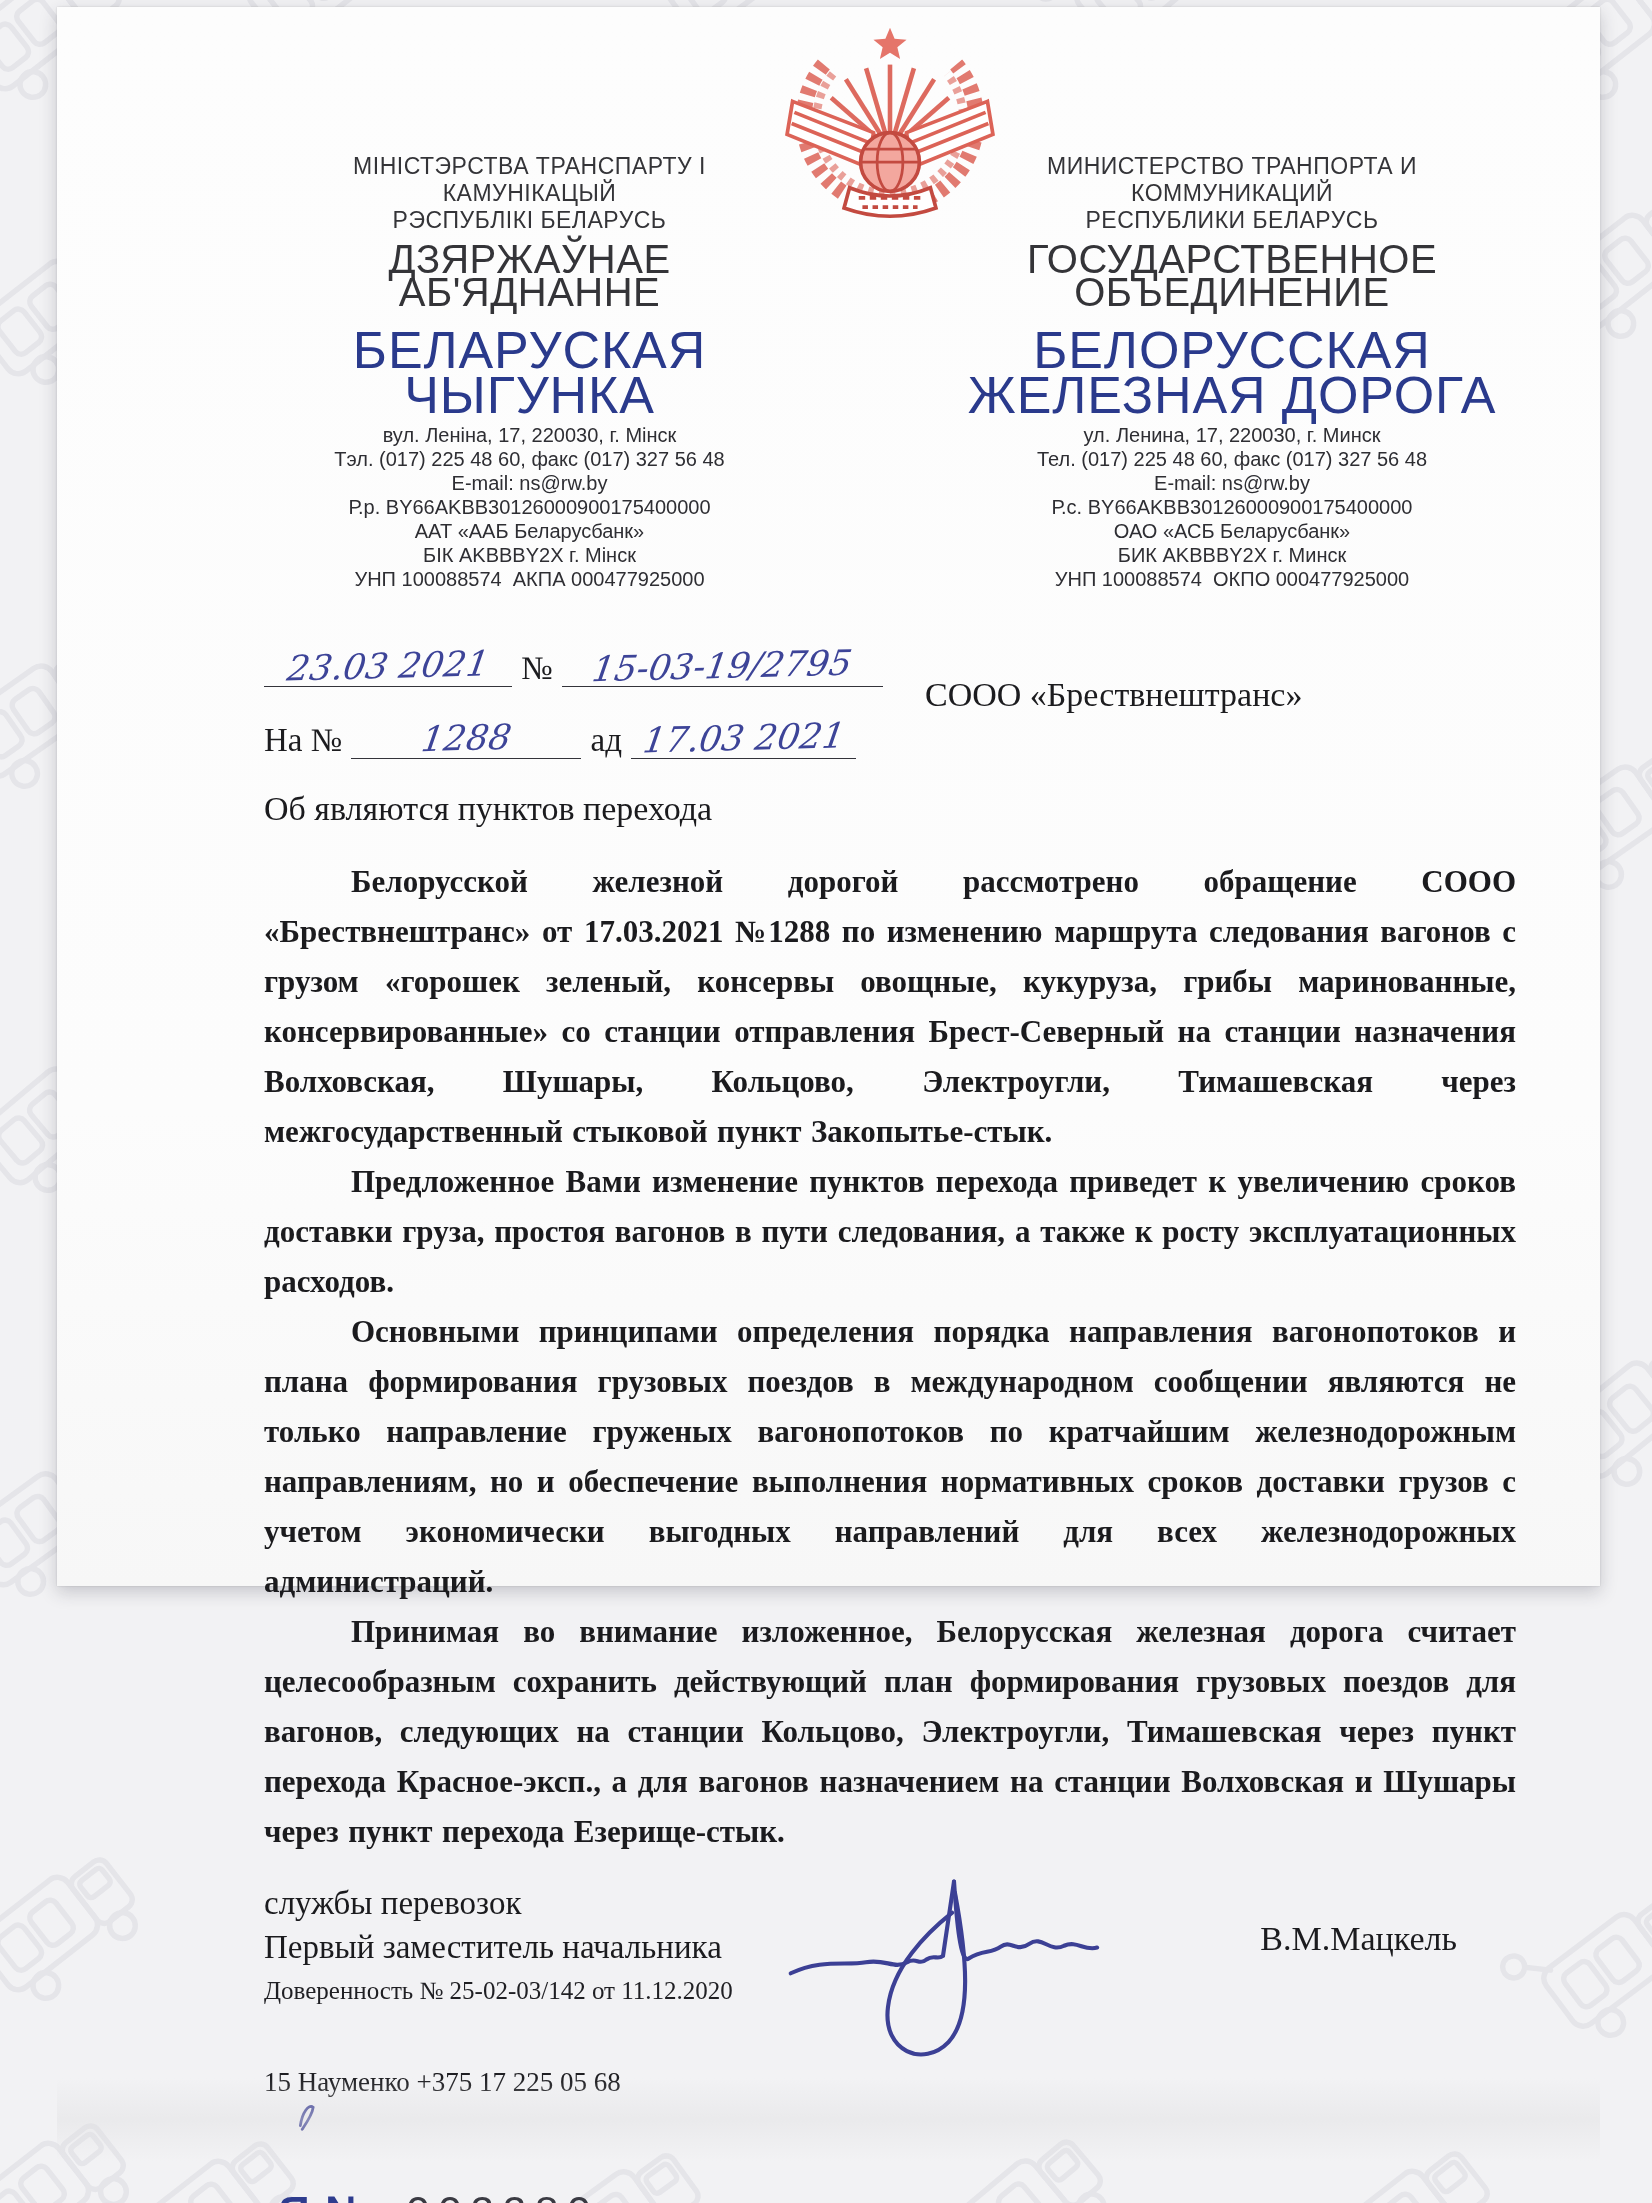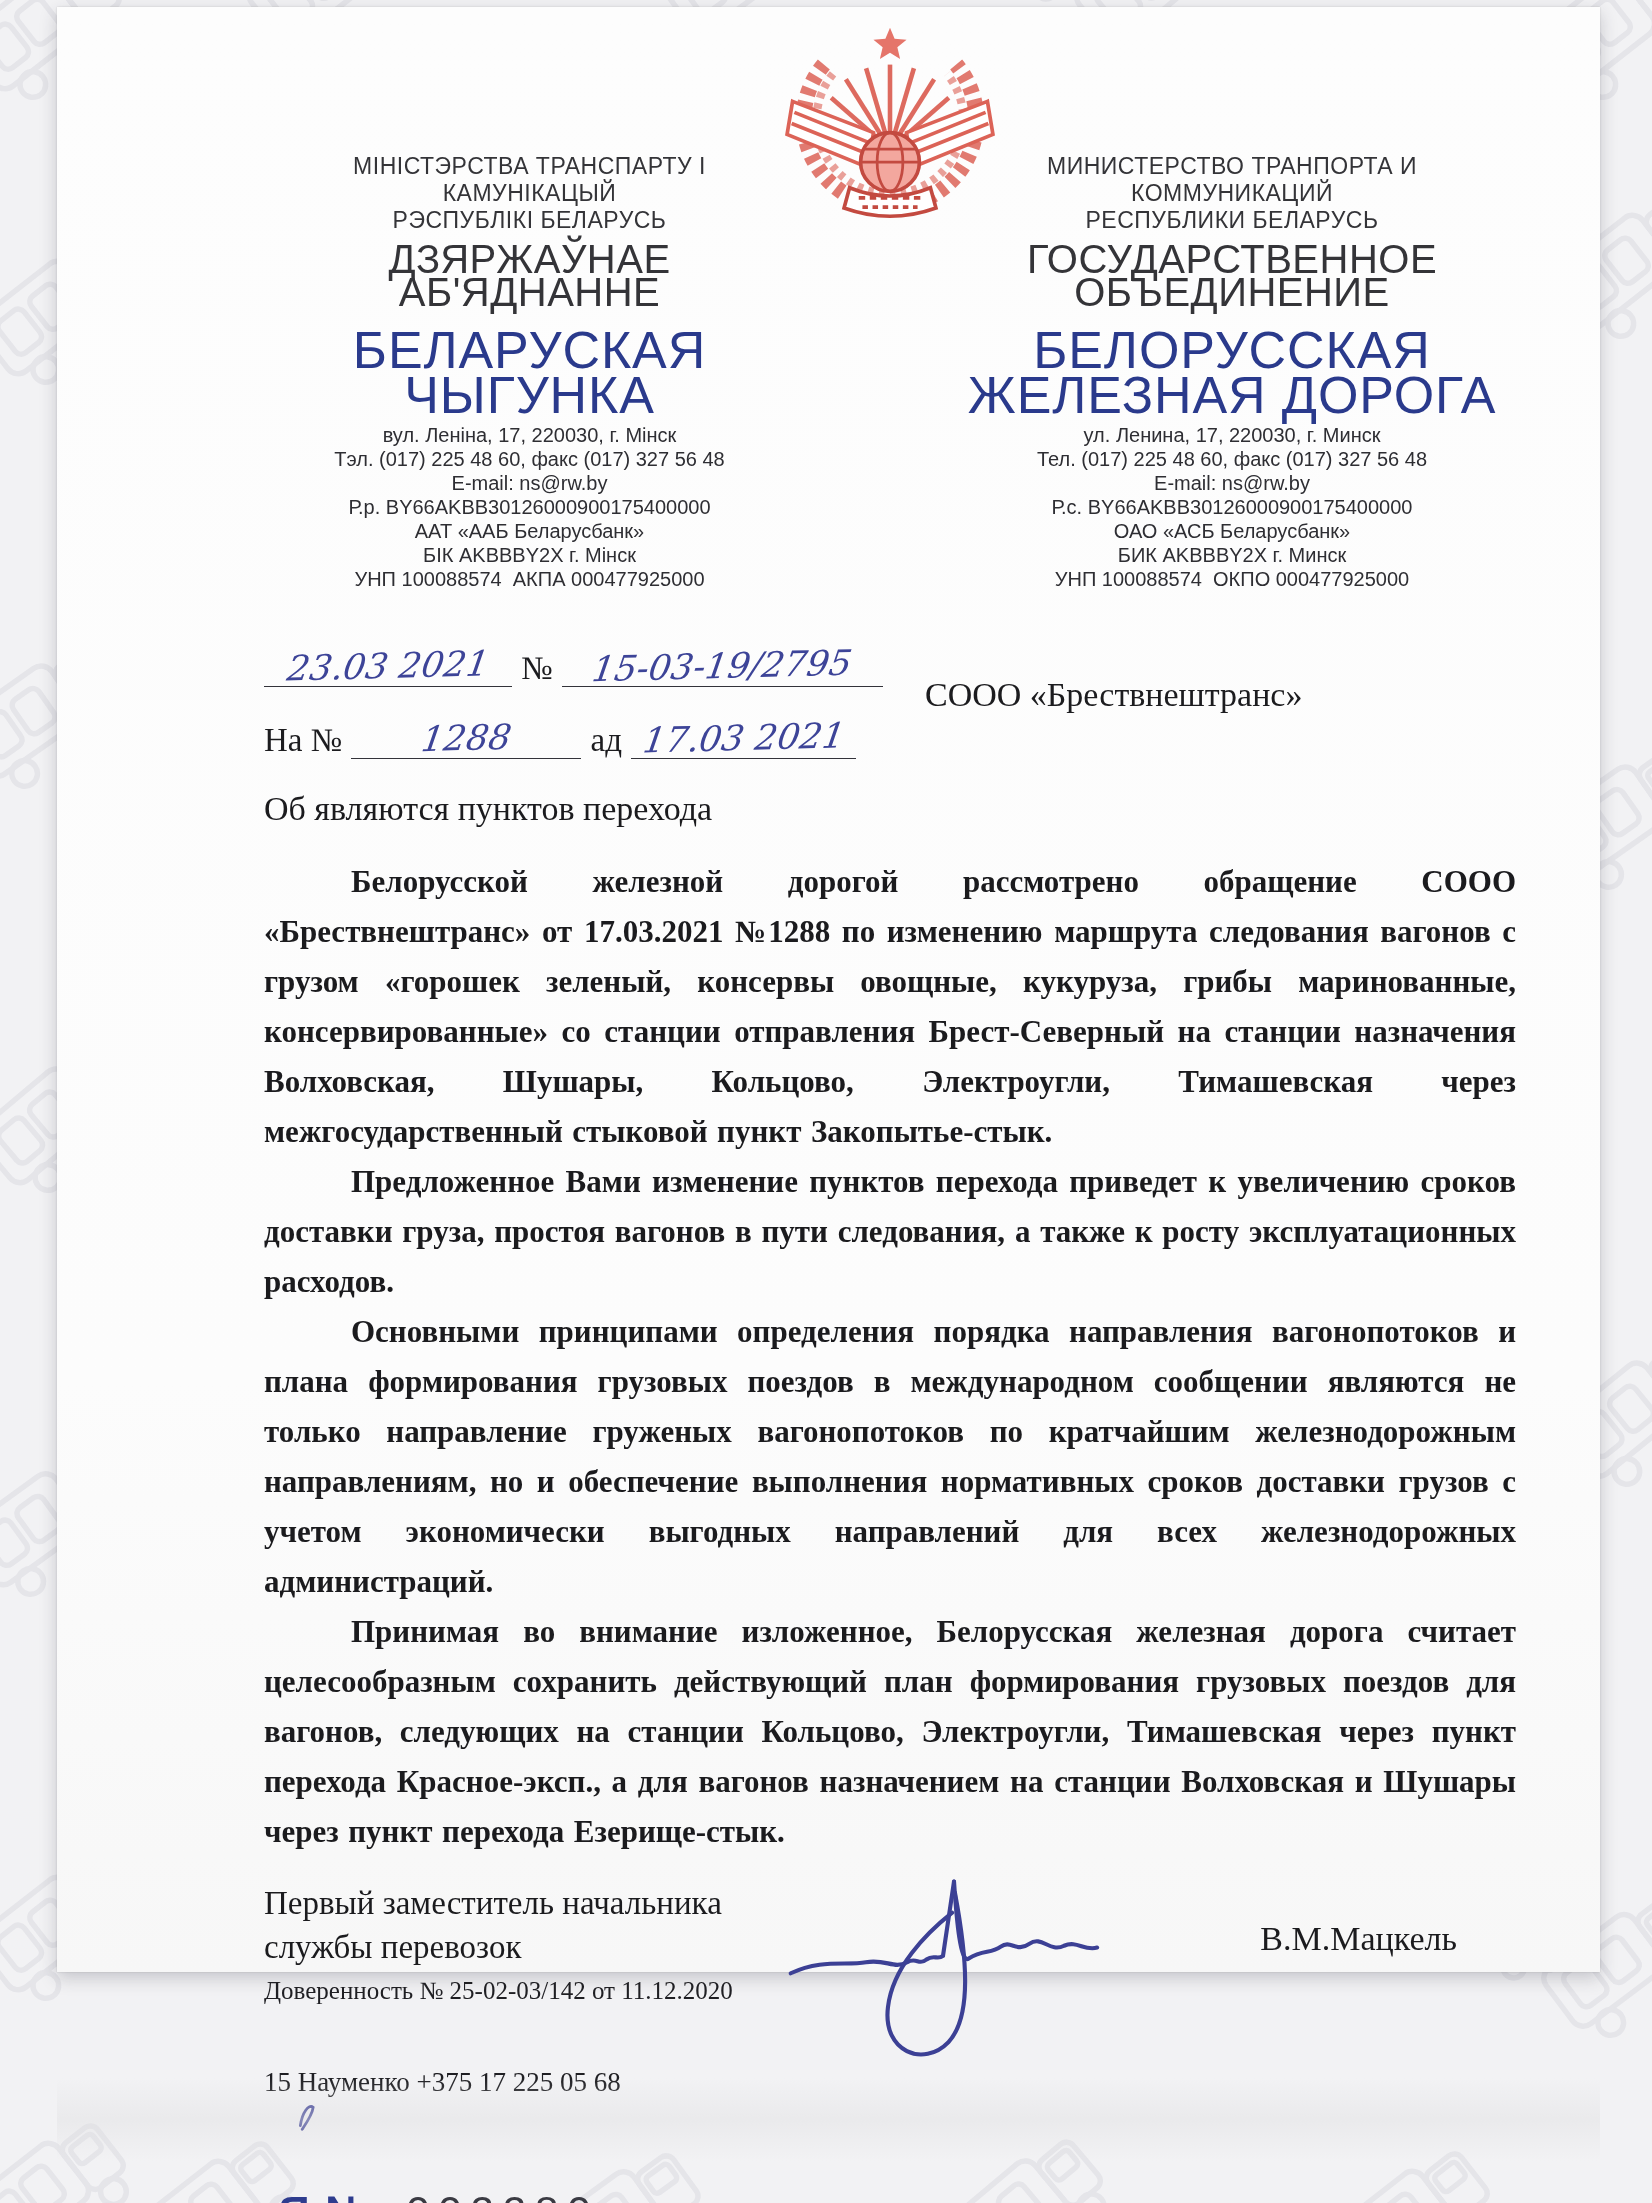--- a/index.html
+++ b/index.html
@@ -6,21 +6,21 @@
   body{
     width:1653px;height:2204px;position:relative;overflow:hidden;
     background:#f2f2f4;
     font-family:"Liberation Serif", serif;
   }
   
   .bg-layer{position:absolute;inset:0;z-index:0;}
   .wm{position:absolute;opacity:.85;}
   
   .page{
-    position:absolute;left:57px;top:7.3px;width:1543px;height:1965px;z-index:1;
+    position:absolute;left:57px;top:7.3px;width:1543px;height:1579px;z-index:1;
     background:linear-gradient(180deg,#fdfdfd 0%,#fcfcfc 70%,#f7f7f7 100%);
     box-shadow:0 5.5px 16.5px rgba(40,40,60,.22), 0 0 1.8px rgba(0,0,0,.15);
   }
   .content{position:relative;height:100%;box-sizing:border-box;padding:16.5px 84px 0 207px;}
   .smudge{position:absolute;left:0;right:0;top:2071px;height:83px;
     background:linear-gradient(180deg,rgba(255,255,255,0),rgba(224,224,226,.45),rgba(255,255,255,0));}
   
   .emblem-wrap{text-align:center;height:213px;}
   
   .header-cols{display:flex;justify-content:space-between;margin-top:-84px;position:relative;}
@@ -258,22 +258,22 @@
       <p class="para">Белорусской железной дорогой рассмотрено обращение СООО «Брествнештранс» от 17.03.2021 №1288 по изменению маршрута следования вагонов с грузом «горошек зеленый, консервы овощные, кукуруза, грибы маринованные, консервированные» со станции отправления Брест-Северный на станции назначения Волховская, Шушары, Кольцово, Электроугли, Тимашевская через межгосударственный стыковой пункт Закопытье-стык.</p>
       <p class="para">Предложенное Вами изменение пунктов перехода приведет к увеличению сроков доставки груза, простоя вагонов в пути следования, а также к росту эксплуатационных расходов.</p>
       <p class="para">Основными принципами определения порядка направления вагонопотоков и плана формирования грузовых поездов в международном сообщении являются не только направление груженых вагонопотоков по кратчайшим железнодорожным направлениям, но и обеспечение выполнения нормативных сроков доставки грузов с учетом экономически выгодных направлений для всех железнодорожных администраций.</p>
       <p class="para">Принимая во внимание изложенное, Белорусская железная дорога считает целесообразным сохранить действующий план формирования грузовых поездов для вагонов, следующих на станции Кольцово, Электроугли, Тимашевская через пункт перехода Красное-эксп., а для вагонов назначением на станции Волховская и Шушары через пункт перехода Езерище-стык.</p>
     </div>
 
     
     <div class="sig-row">
       <div class="sig-title-wrap">
         <div class="sig-title">
+          <div>службы перевозок</div>
           <div>Первый заместитель начальника</div>
-          <div>службы перевозок</div>
         </div>
         <div class="attorney">Доверенность № 25-02-03/142 от 11.12.2020</div>
       </div>
       <svg class="sig-svg" width="349" height="211" viewBox="0 0 380 230">
         <g fill="none" stroke="#3c4095" stroke-width="4.5" stroke-linecap="round">
           <path d="M18,118 C52,102 78,110 100,106 C122,102 130,114 145,106 C155,100 158,110 166,103 C174,97 178,104 184,99 L196,18"></path>
           <path d="M196,18 C199,62 203,108 212,102 C228,92 236,97 247,89 C258,81 264,96 278,86 C292,76 300,96 316,88 C330,82 338,94 352,90"></path>
           <path d="M197,30 C210,100 216,165 190,193 C163,221 118,204 124,155 C129,112 165,75 194,52"></path>
         </g>
       </svg>

